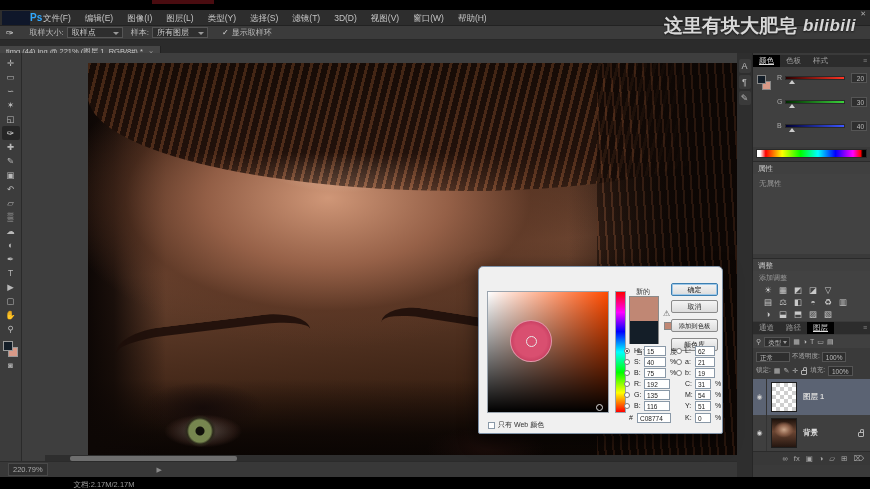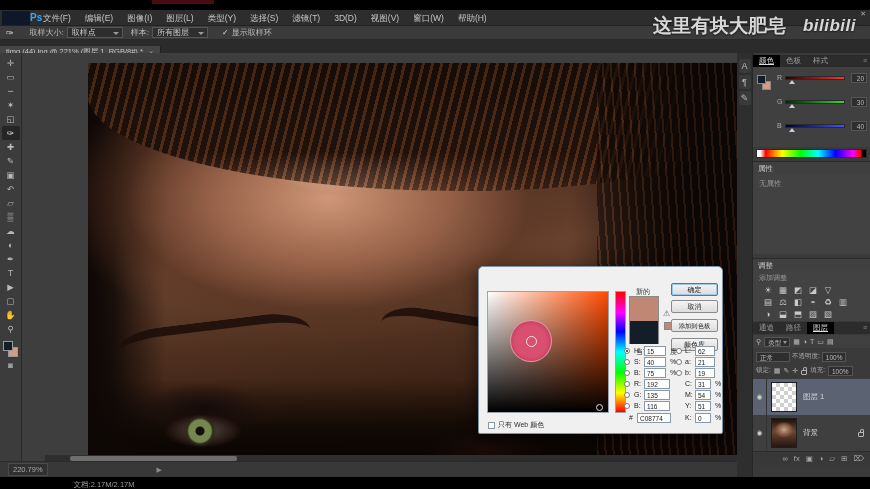--- a/index.html
+++ b/index.html
@@ -114,21 +114,21 @@
 
   #layer-list { position:absolute; left:0; top:326px; width:100%; height:72px; background:#3f3f3f; }
   .layer-row { position:absolute; left:0; width:100%; height:36px; display:flex; align-items:center; }
   .layer-row.selected { background:#5b6373; }
   .eye-cell { width:14px; text-align:center; color:#cfcfcf; font-size:7px; border-right:1px solid #333; align-self:stretch; line-height:36px; }
   .thumb { width:26px; height:30px; margin-left:4px; border:1px solid #1e1e1e; }
   .thumb.checker { background-color:#fff;
     background-image:linear-gradient(45deg,#cfcfcf 25%,transparent 25%,transparent 75%,#cfcfcf 75%),linear-gradient(45deg,#cfcfcf 25%,transparent 25%,transparent 75%,#cfcfcf 75%);
     background-size:8px 8px; background-position:0 0,4px 4px; }
   .thumb.photo { background-image:radial-gradient(ellipse 10px 8px at 50% 38%, #caa58a, #8a5f49 60%, rgba(0,0,0,0)), linear-gradient(180deg,#1c110b,#6b4532 45%,#241610); }
-  .layer-name { margin-left:6px; font-size:7.5px; color:#d8d8d8; }
+  .layer-name { margin-left:6px; font-size:7.5px; color:#d8d8d8;font-weight:bold; }
   .layer-lock { margin-left:auto; margin-right:6px; }
   #layers-footer { position:absolute; left:0; top:398px; width:100%; height:14px; background:#383838; border-top:1px solid #2b2b2b; display:flex; align-items:center; justify-content:flex-end; gap:6px; padding:0 6px; }
   .foot-icon { color:#a8a8a8; font-size:7.5px; }
 
   
   #statusbar { position:absolute; left:0; top:451px; width:737px; height:16px; background:#383838; border-top:1px solid #2b2b2b; display:flex; align-items:center; font-size:7.5px; color:#9c9c9c; }
   #status-zoom { margin-left:8px; background:#303030; border:1px solid #4a4a4a; padding:1px 4px; color:#aaa; }
   #status-doc { margin-left:26px;margin-top:30px; }
   #status-arrow { margin-left:22px; color:#8a8a8a; font-size:7px; }
 
@@ -160,21 +160,21 @@
   #btn-lib { top:71px; }
   .cp-row { position:absolute; height:10px; font-size:7px; color:#222; }
   .radio { position:absolute; width:6px; height:6px; border:1px solid #7a7a7a; border-radius:50%; background:#fff; top:1px; }
   .radio.sel::after { content:""; position:absolute; left:1px; top:1px; width:2px; height:2px; background:#222; border-radius:50%; }
   .cp-input { position:absolute; top:-1px; height:10px; background:#fff; border:1px solid #8a99a8; font-size:6.5px; color:#222; padding:1px 2px 0 2px; }
   #cp-webonly { position:absolute; left:9px; top:153px; display:flex; align-items:center; gap:3px; font-size:7px; color:#333; }
   #cp-webonly .box { width:7px; height:7px; background:#fff; border:1px solid #8a99a8; }
 
   
   #red-sliver { position:absolute; left:152px; top:0; width:62px; height:4px; background:#4a0c10; }
-  #watermark { position:absolute; right:14px; top:13px; color:rgba(232,232,232,0.92); font-size:19px; font-weight:bold; text-shadow:0 1px 2px rgba(0,0,0,0.6); display:flex; align-items:center; gap:17px; }
+  #watermark { position:absolute; right:14px; top:13px; color:rgba(232,232,232,0.92); font-size:19px; font-weight:bold; text-shadow:0 1px 2px rgba(0,0,0,0.6); display:flex; align-items:center; gap:6px; }
   #bili-logo { font-size:17px; font-weight:bold; font-style:italic; letter-spacing:0.5px; color:rgba(225,225,225,0.95); }
   #wm-close { position:absolute; right:4px; top:10px; color:rgba(200,200,200,0.8); font-size:7px; }
 </style>
 </head>
 <body>
 
 <div id="red-sliver"></div>
 
 <div id="ui">
 

